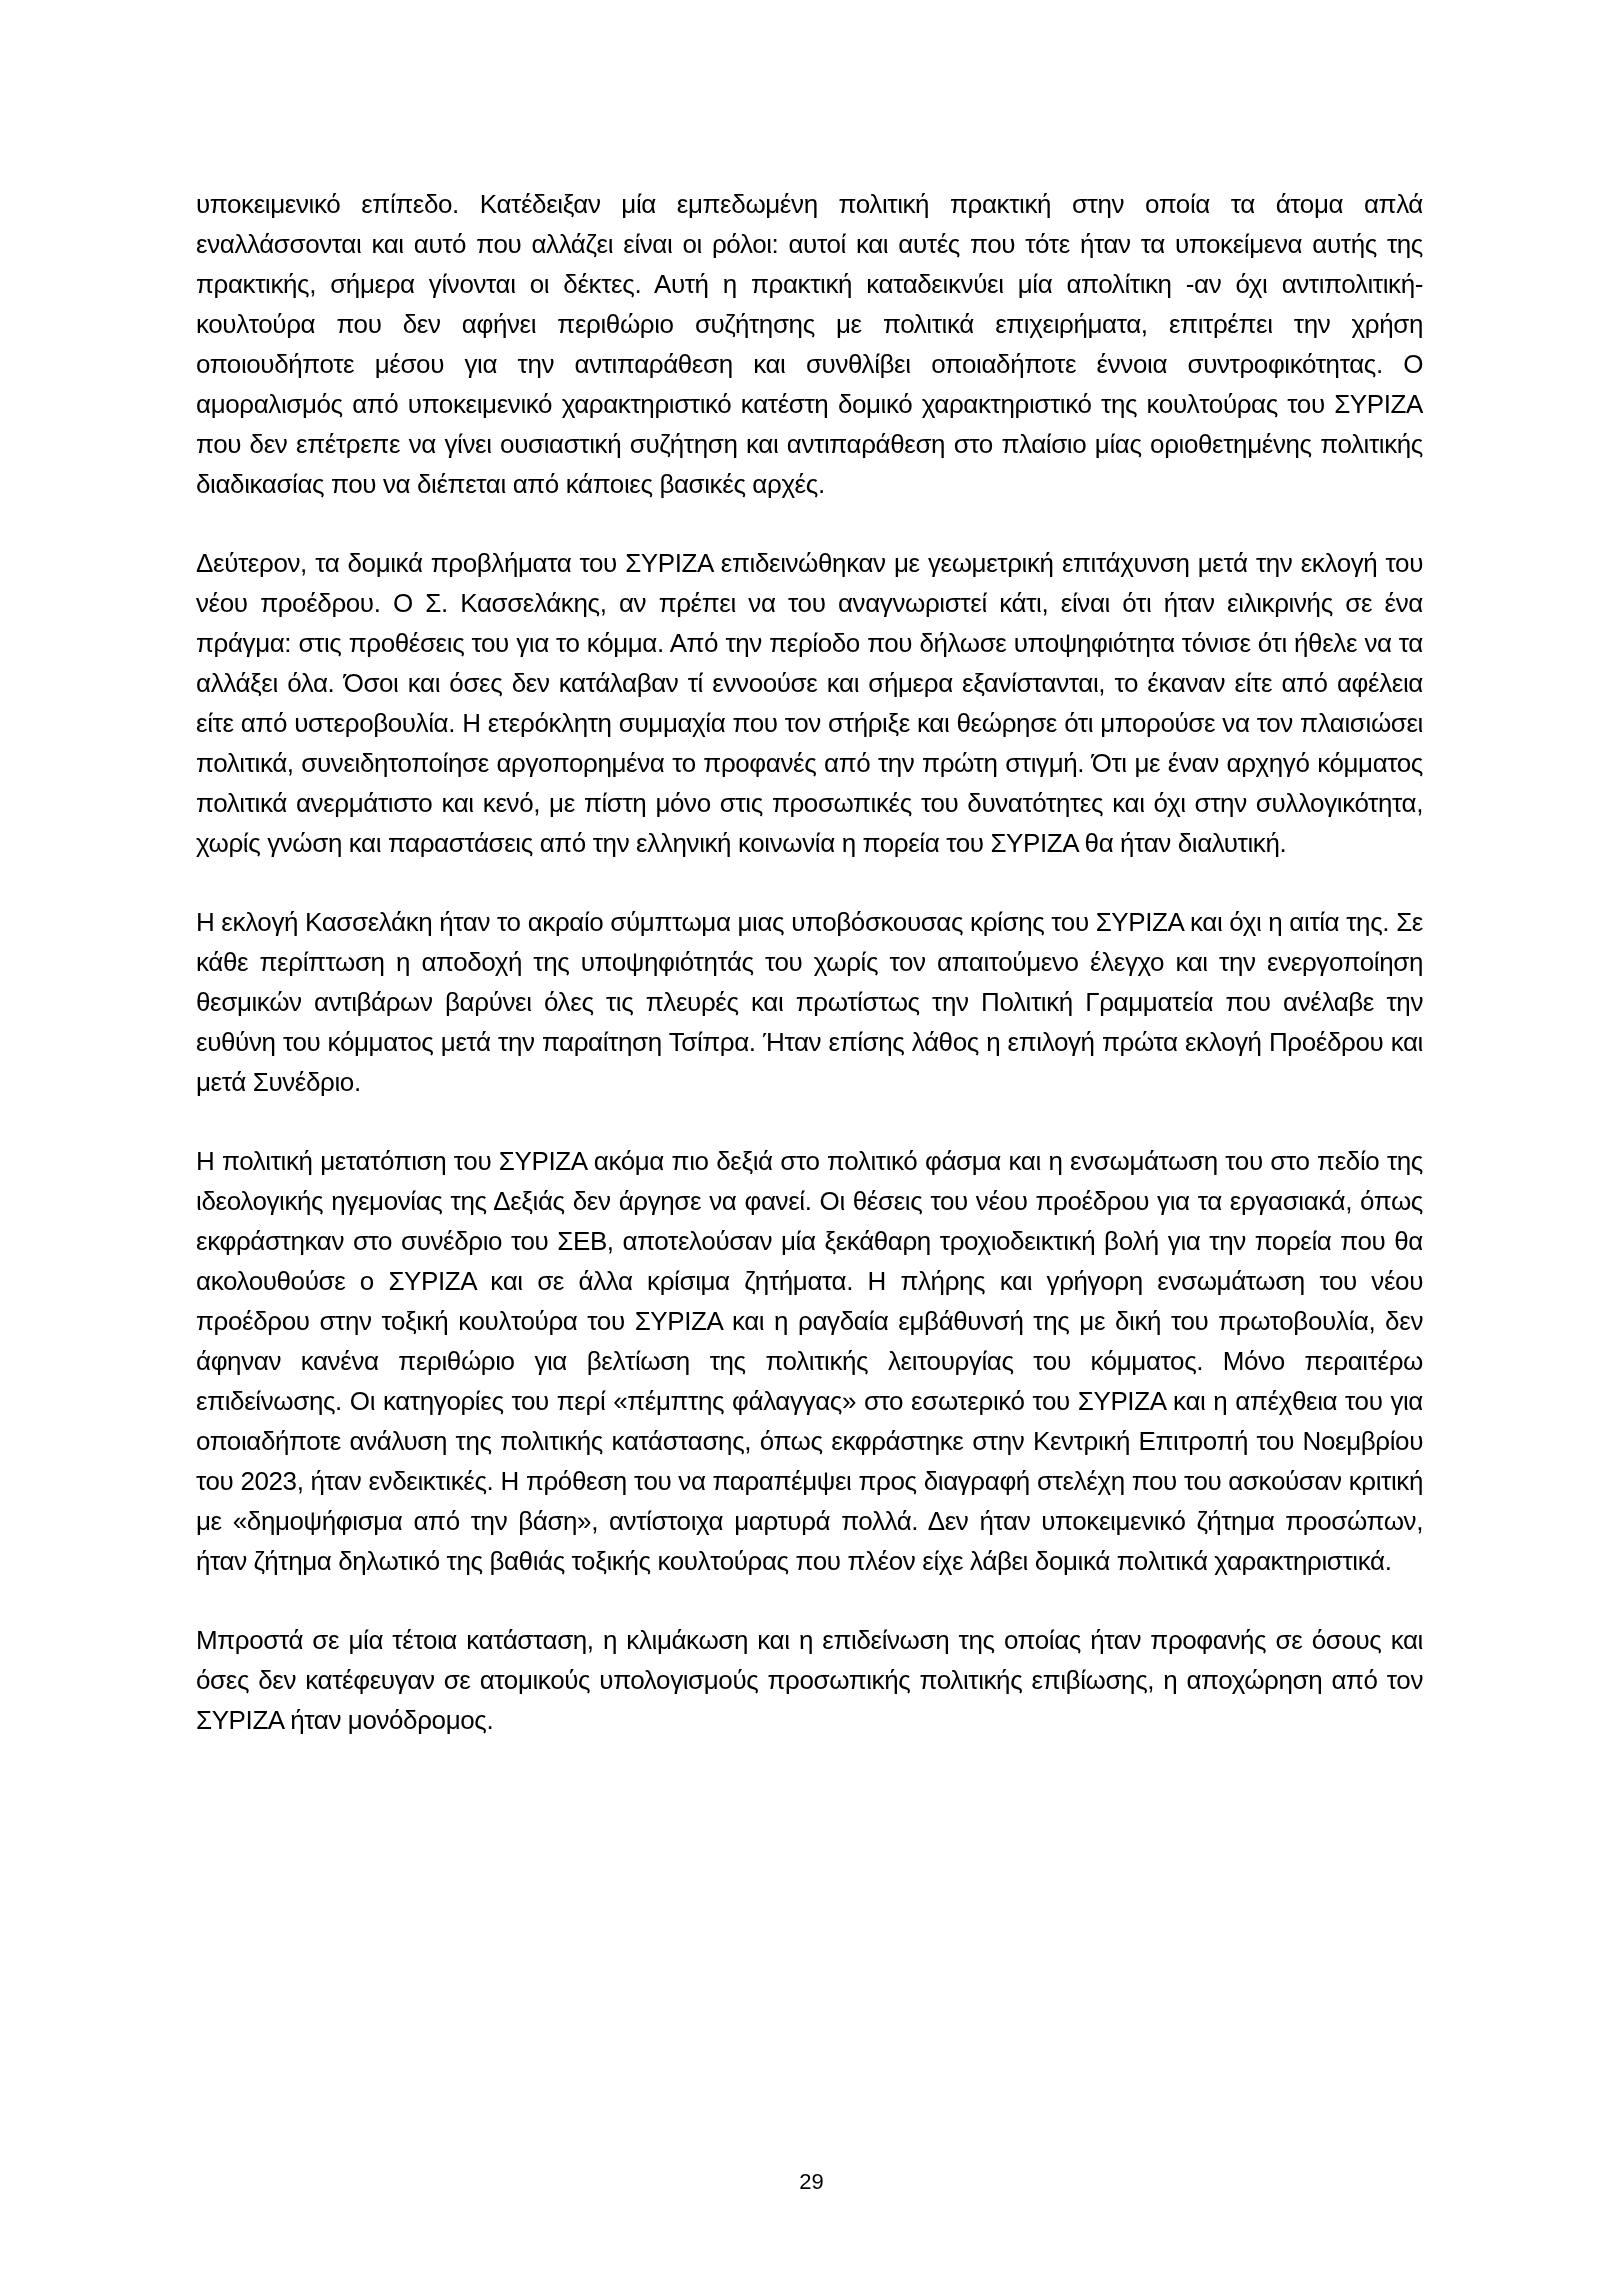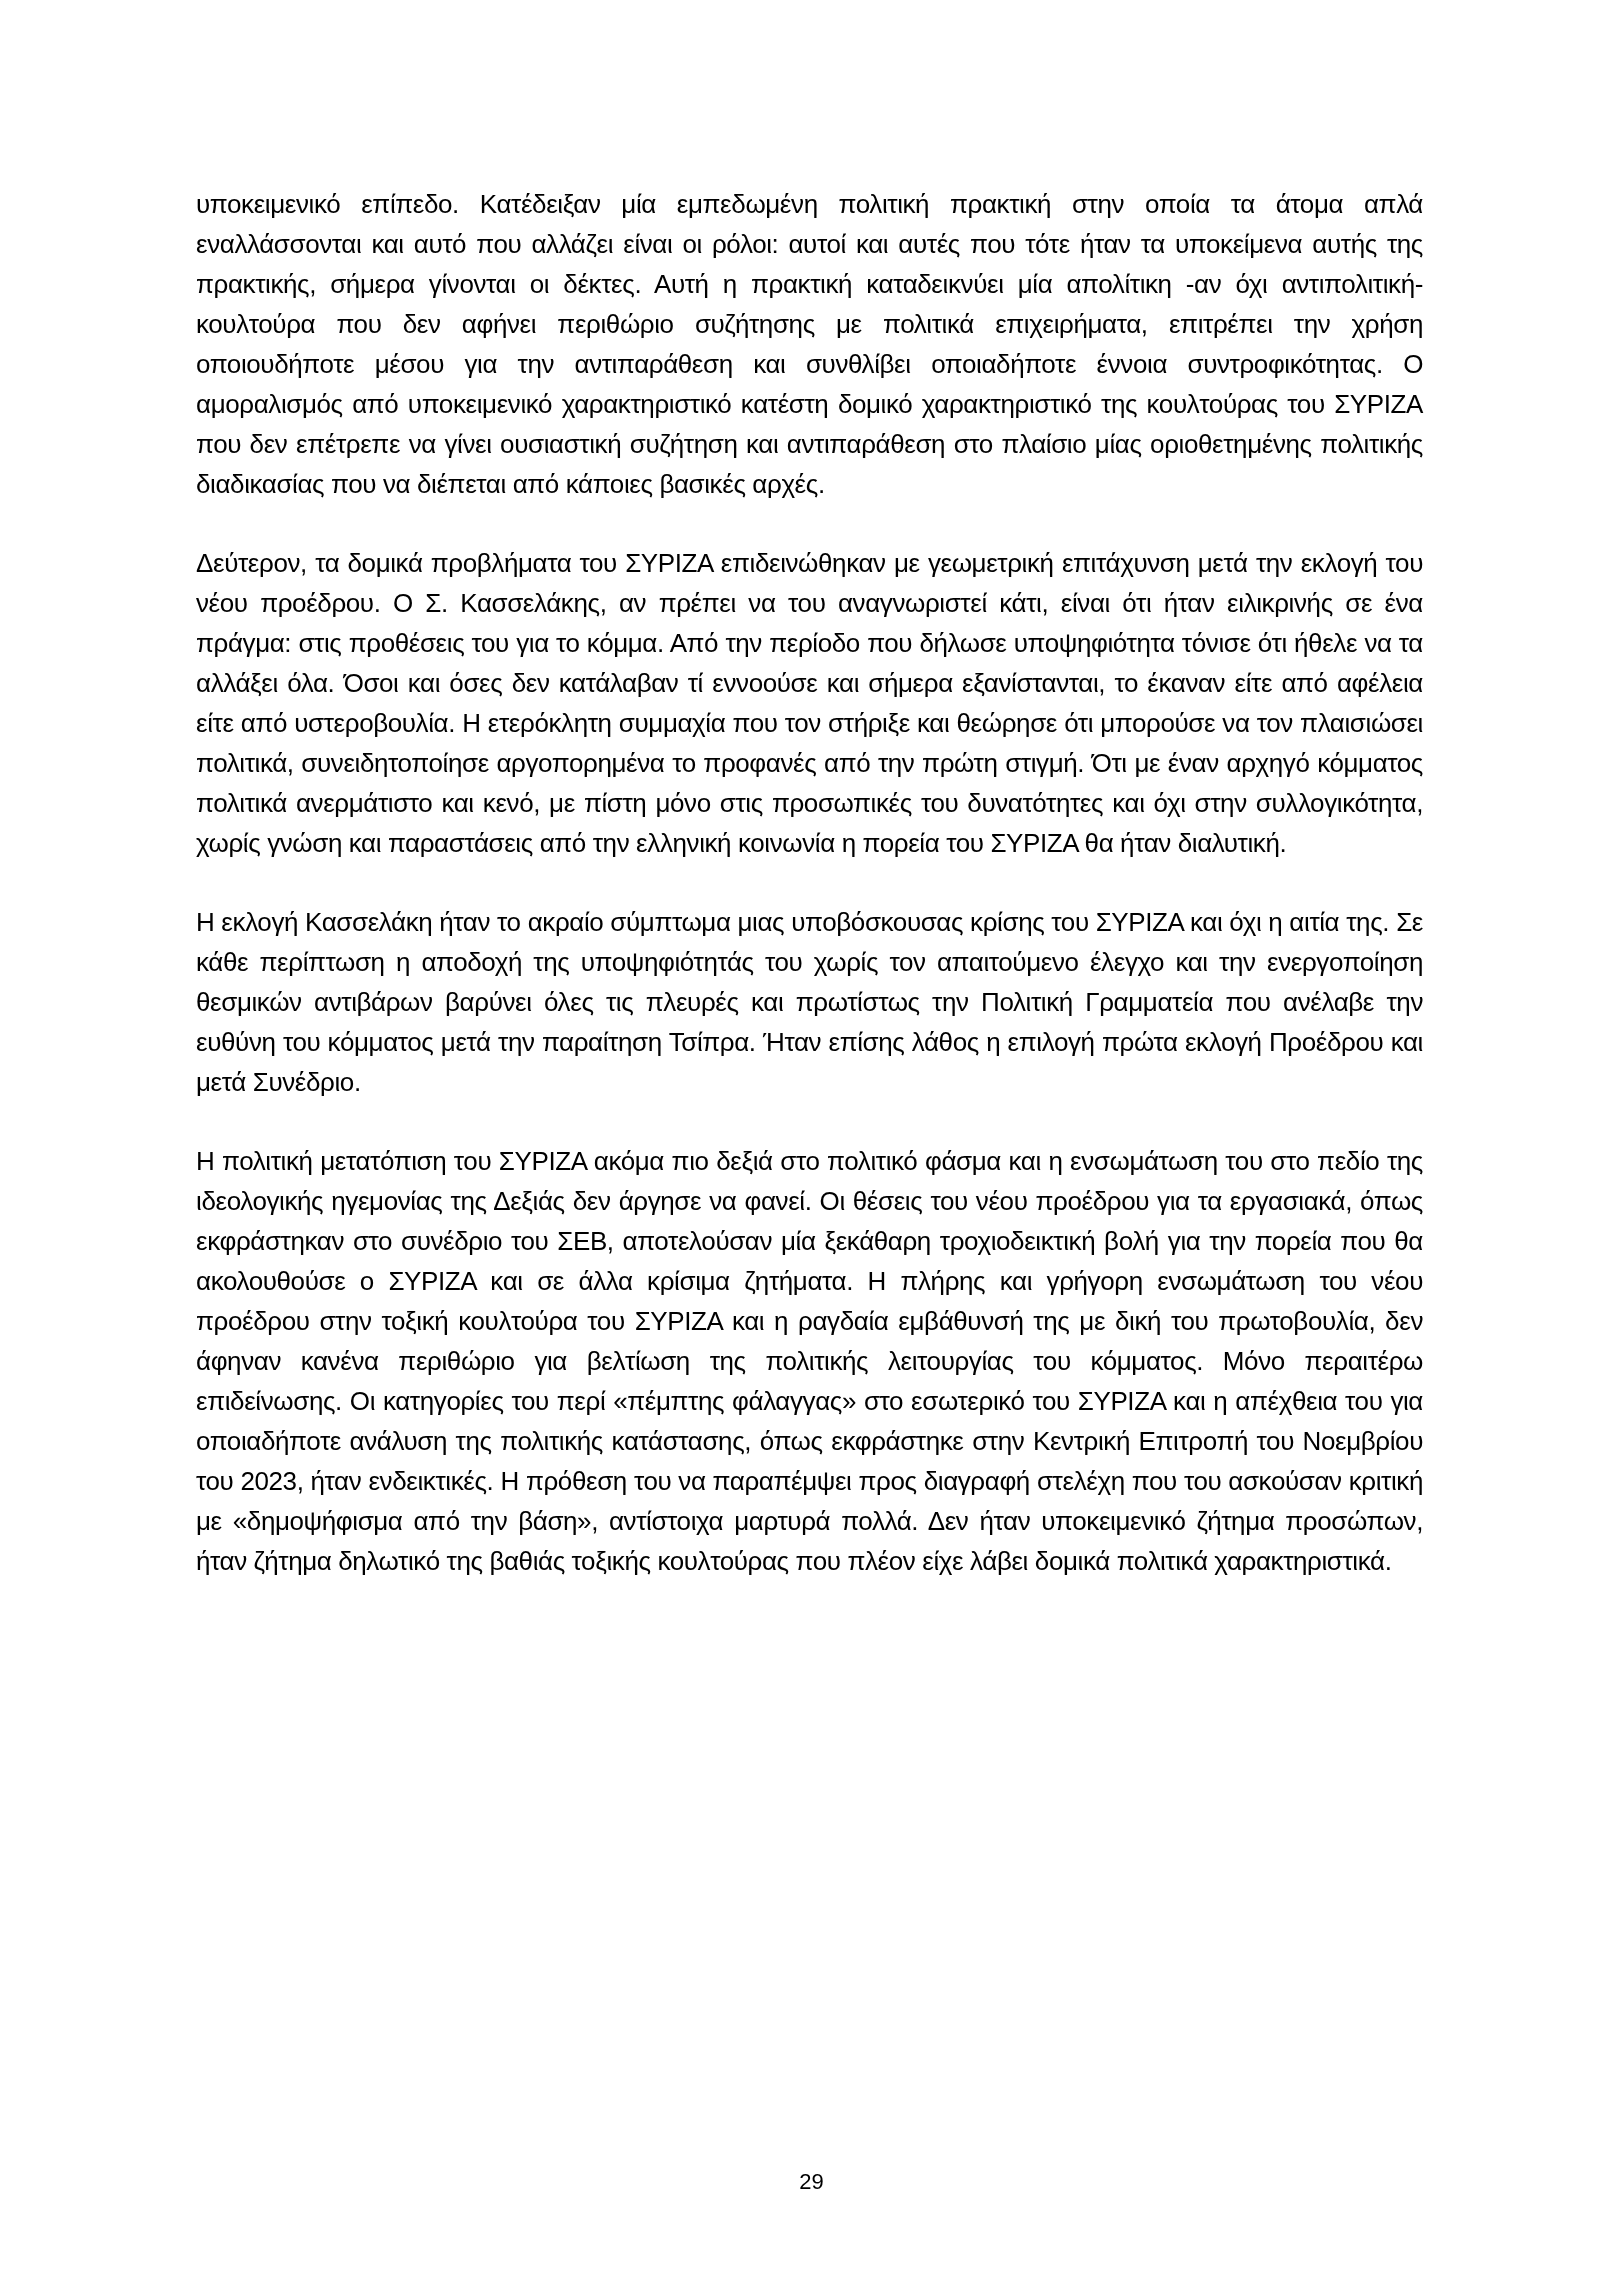--- a/index.html
+++ b/index.html
@@ -41,16 +41,17 @@
   }
 </style>
 </head>
 <body>
 
 <div class="page">
   <p class="para">υποκειμενικό επίπεδο. Κατέδειξαν μία εμπεδωμένη πολιτική πρακτική στην οποία τα άτομα απλά εναλλάσσονται και αυτό που αλλάζει είναι οι ρόλοι: αυτοί και αυτές που τότε ήταν τα υποκείμενα αυτής της πρακτικής, σήμερα γίνονται οι δέκτες. Αυτή η πρακτική καταδεικνύει μία απολίτικη -αν όχι αντιπολιτική- κουλτούρα που δεν αφήνει περιθώριο συζήτησης με πολιτικά επιχειρήματα, επιτρέπει την χρήση οποιουδήποτε μέσου για την αντιπαράθεση και συνθλίβει οποιαδήποτε έννοια συντροφικότητας. Ο αμοραλισμός από υποκειμενικό χαρακτηριστικό κατέστη δομικό χαρακτηριστικό της κουλτούρας του ΣΥΡΙΖΑ που δεν επέτρεπε να γίνει ουσιαστική συζήτηση και αντιπαράθεση στο πλαίσιο μίας οριοθετημένης πολιτικής διαδικασίας που να διέπεται από κάποιες βασικές αρχές.</p>
   <p class="para">Δεύτερον, τα δομικά προβλήματα του ΣΥΡΙΖΑ επιδεινώθηκαν με γεωμετρική επιτάχυνση μετά την εκλογή του νέου προέδρου. Ο Σ. Κασσελάκης, αν πρέπει να του αναγνωριστεί κάτι, είναι ότι ήταν ειλικρινής σε ένα πράγμα: στις προθέσεις του για το κόμμα. Από την περίοδο που δήλωσε υποψηφιότητα τόνισε ότι ήθελε να τα αλλάξει όλα. Όσοι και όσες δεν κατάλαβαν τί εννοούσε και σήμερα εξανίστανται, το έκαναν είτε από αφέλεια είτε από υστεροβουλία. Η ετερόκλητη συμμαχία που τον στήριξε και θεώρησε ότι μπορούσε να τον πλαισιώσει πολιτικά, συνειδητοποίησε αργοπορημένα το προφανές από την πρώτη στιγμή. Ότι με έναν αρχηγό κόμματος πολιτικά ανερμάτιστο και κενό, με πίστη μόνο στις προσωπικές του δυνατότητες και όχι στην συλλογικότητα, χωρίς γνώση και παραστάσεις από την ελληνική κοινωνία η πορεία του ΣΥΡΙΖΑ θα ήταν διαλυτική.</p>
   <p class="para">Η εκλογή Κασσελάκη  ήταν το ακραίο σύμπτωμα μιας υποβόσκουσας κρίσης του ΣΥΡΙΖΑ και όχι η αιτία της. Σε κάθε περίπτωση η αποδοχή της υποψηφιότητάς του χωρίς τον απαιτούμενο έλεγχο και την ενεργοποίηση θεσμικών αντιβάρων βαρύνει όλες τις πλευρές και πρωτίστως την Πολιτική Γραμματεία που ανέλαβε την ευθύνη του κόμματος μετά την παραίτηση Τσίπρα. Ήταν επίσης λάθος η επιλογή πρώτα εκλογή Προέδρου και μετά Συνέδριο.</p>
   <p class="para">Η πολιτική μετατόπιση του ΣΥΡΙΖΑ ακόμα πιο δεξιά στο πολιτικό φάσμα και η ενσωμάτωση του στο πεδίο της ιδεολογικής ηγεμονίας της Δεξιάς δεν άργησε να φανεί. Οι θέσεις του νέου προέδρου για τα εργασιακά, όπως εκφράστηκαν στο συνέδριο του ΣΕΒ, αποτελούσαν μία ξεκάθαρη τροχιοδεικτική βολή για την πορεία που θα ακολουθούσε ο ΣΥΡΙΖΑ και σε άλλα κρίσιμα ζητήματα. Η πλήρης και γρήγορη ενσωμάτωση του νέου προέδρου στην τοξική κουλτούρα του ΣΥΡΙΖΑ και η ραγδαία εμβάθυνσή της με δική του πρωτοβουλία, δεν άφηναν κανένα περιθώριο για βελτίωση της πολιτικής λειτουργίας του κόμματος. Μόνο περαιτέρω επιδείνωσης. Οι κατηγορίες του περί «πέμπτης φάλαγγας» στο εσωτερικό του ΣΥΡΙΖΑ και η απέχθεια του για οποιαδήποτε ανάλυση της πολιτικής κατάστασης, όπως εκφράστηκε στην Κεντρική Επιτροπή του Νοεμβρίου του 2023, ήταν ενδεικτικές. Η πρόθεση του να παραπέμψει προς διαγραφή στελέχη που του ασκούσαν κριτική με «δημοψήφισμα από την βάση», αντίστοιχα μαρτυρά πολλά. Δεν ήταν υποκειμενικό ζήτημα προσώπων, ήταν ζήτημα δηλωτικό της βαθιάς τοξικής κουλτούρας που πλέον είχε λάβει δομικά πολιτικά χαρακτηριστικά.</p>
+  <p class="para">Μπροστά σε μία τέτοια κατάσταση, η κλιμάκωση και η επιδείνωση της οποίας ήταν προφανής σε όσους και όσες δεν κατέφευγαν σε ατομικούς υπολογισμούς προσωπικής πολιτικής επιβίωσης, η αποχώρηση από τον ΣΥΡΙΖΑ ήταν μονόδρομος.</p>
 </div>
 
 <div class="page-number">29</div>
 
 
 </body></html>

